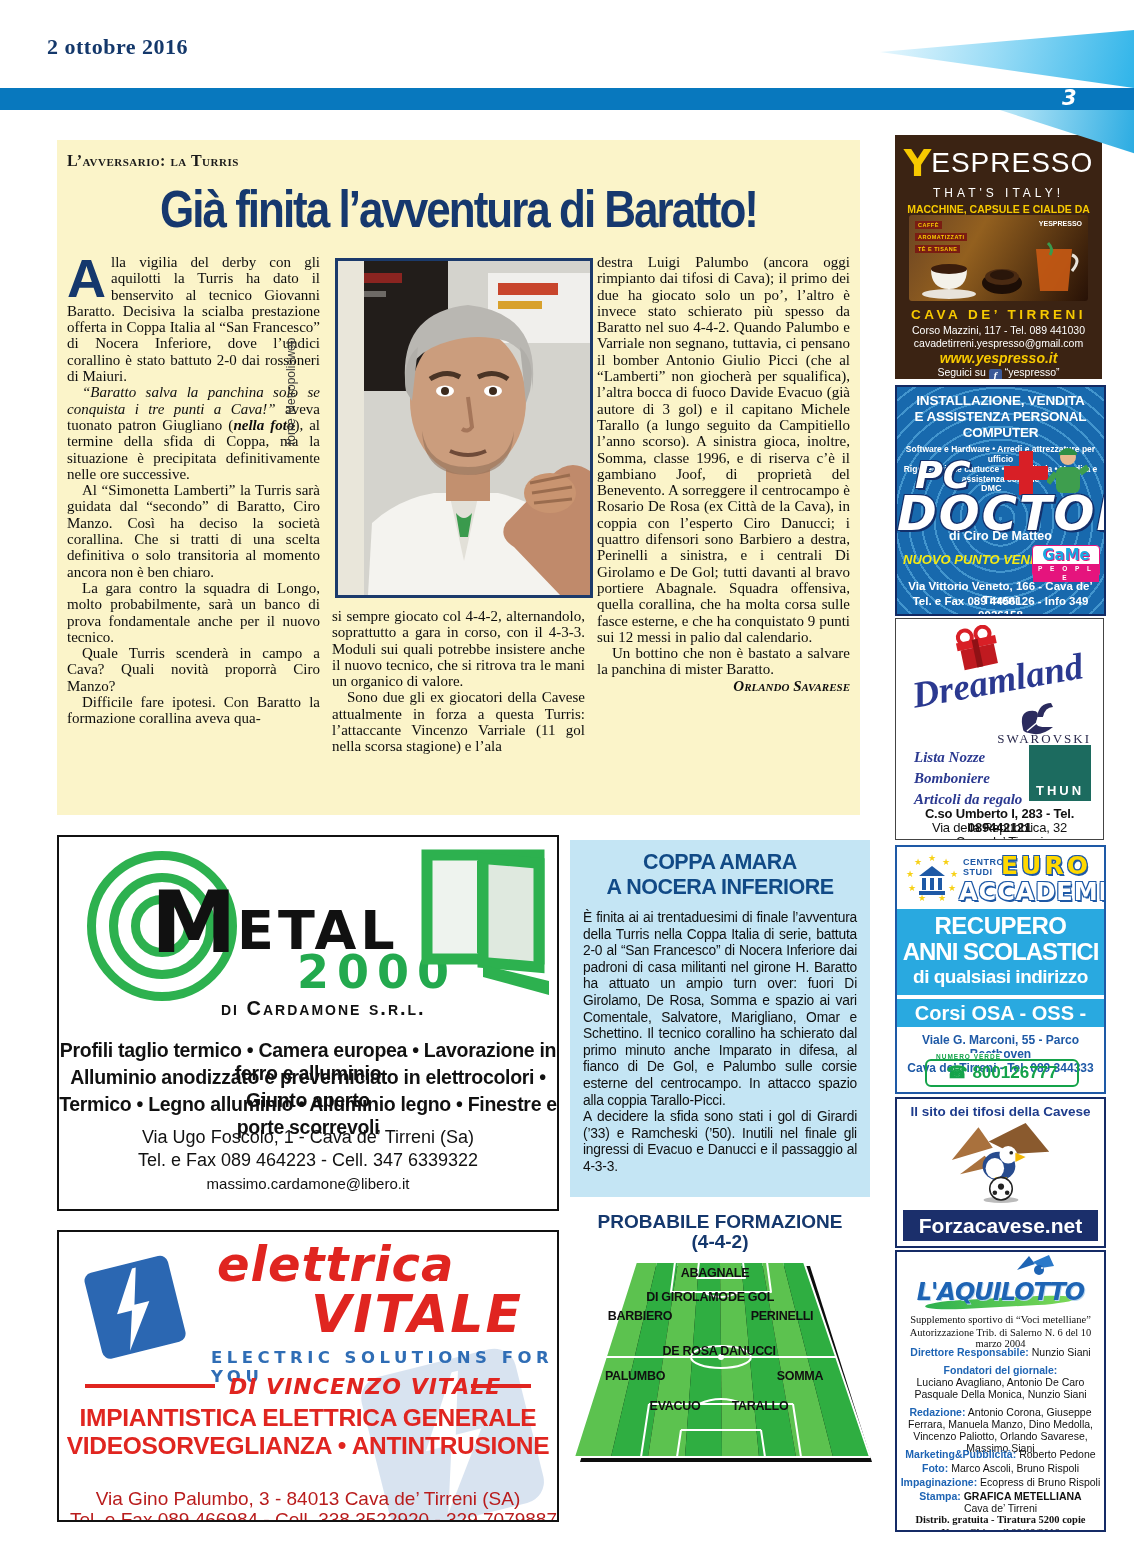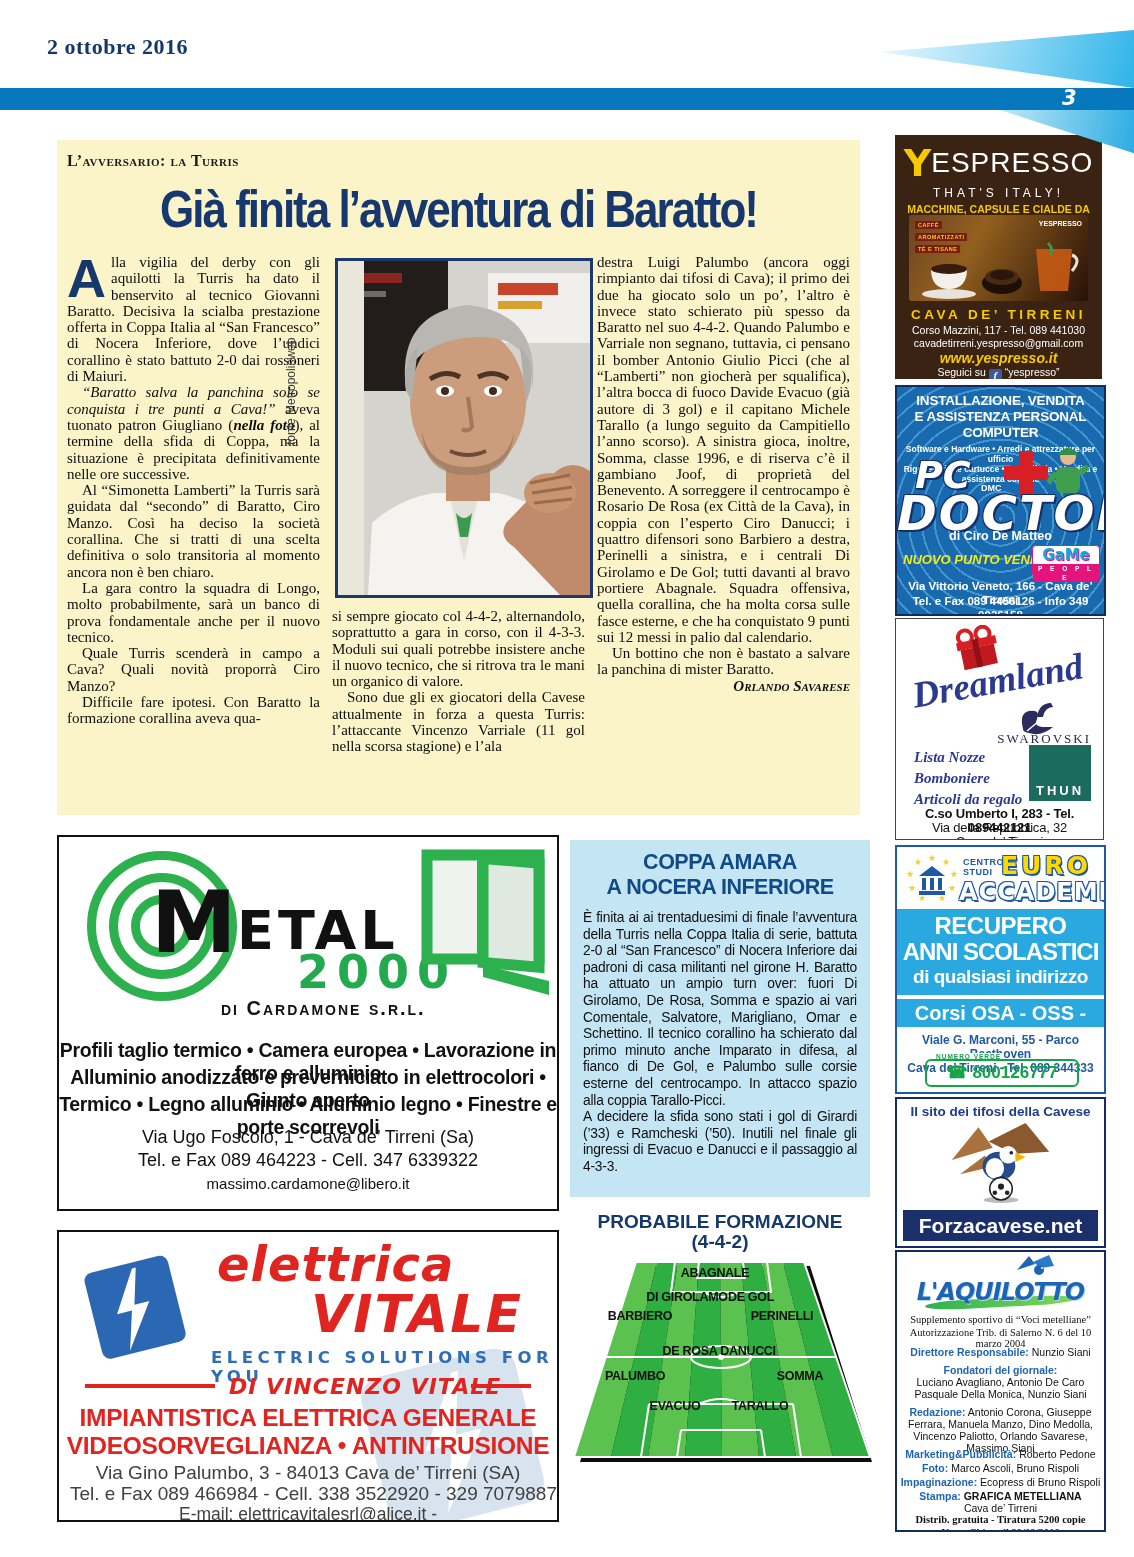--- a/index.html
+++ b/index.html
@@ -48,21 +48,21 @@
   .player{position:absolute;transform:translateX(-50%);font:bold 12.5px "Liberation Sans",sans-serif;
      color:#101010;white-space:nowrap;letter-spacing:-.3px;}
   
   .elet{left:57px;top:1230px;width:498px;height:288px;border:2px solid #111;background:#fff;overflow:hidden;}
   .elet-name1{font:bold italic 48px "DejaVu Sans",sans-serif;font-style:italic;color:#E02520;letter-spacing:1px;}
   .elet-name2{font:bold italic 52px "DejaVu Sans",sans-serif;font-style:italic;color:#E02520;letter-spacing:2px;}
   .elet-slogan{font:bold 16.5px "DejaVu Sans",sans-serif;color:#2F6DB5;letter-spacing:4.5px;}
   .elet-di{font:bold italic 22px "DejaVu Sans",sans-serif;font-style:italic;color:#E02520;letter-spacing:1px;}
   .redline{height:4px;background:#E02520;top:10px;}
   .elet-red{width:100%;text-align:center;font:bold 24.5px "Liberation Sans",sans-serif;color:#E02520;letter-spacing:-.3px;}
-  .elet-addr{width:100%;text-align:center;font:19px "Liberation Sans",sans-serif;color:#404040;}
+  .elet-addr{width:100%;text-align:center;font:19px "Liberation Sans",sans-serif;color:#b91c1c;margin-top:26px;}
   
   .yesp{left:895px;top:135px;width:207px;height:244px;background:#3B2313;color:#fff;text-align:center;overflow:hidden;}
   .yesp-y{color:#F7C900;font:bold 38px "DejaVu Sans",sans-serif;vertical-align:-4px;}
   .yesp-brand{font:28px "Liberation Sans",sans-serif;letter-spacing:1px;color:#fff;}
   .yesp-tag{font:12px "Liberation Sans",sans-serif;letter-spacing:4px;margin-top:1px;}
   .yesp-mac{font:bold 10.5px "Liberation Sans",sans-serif;color:#F7C900;margin-top:3px;}
   .yesp-panel{position:absolute;left:14px;top:80px;width:179px;height:86px;border-radius:3px;
      background:linear-gradient(120deg,#6b4423,#93601f 35%,#271106);}
   .chip{position:absolute;left:6px;background:#7a1d12;color:#F7C900;font:bold 5.5px "Liberation Sans",sans-serif;
      padding:1px 3px;letter-spacing:.5px;}

